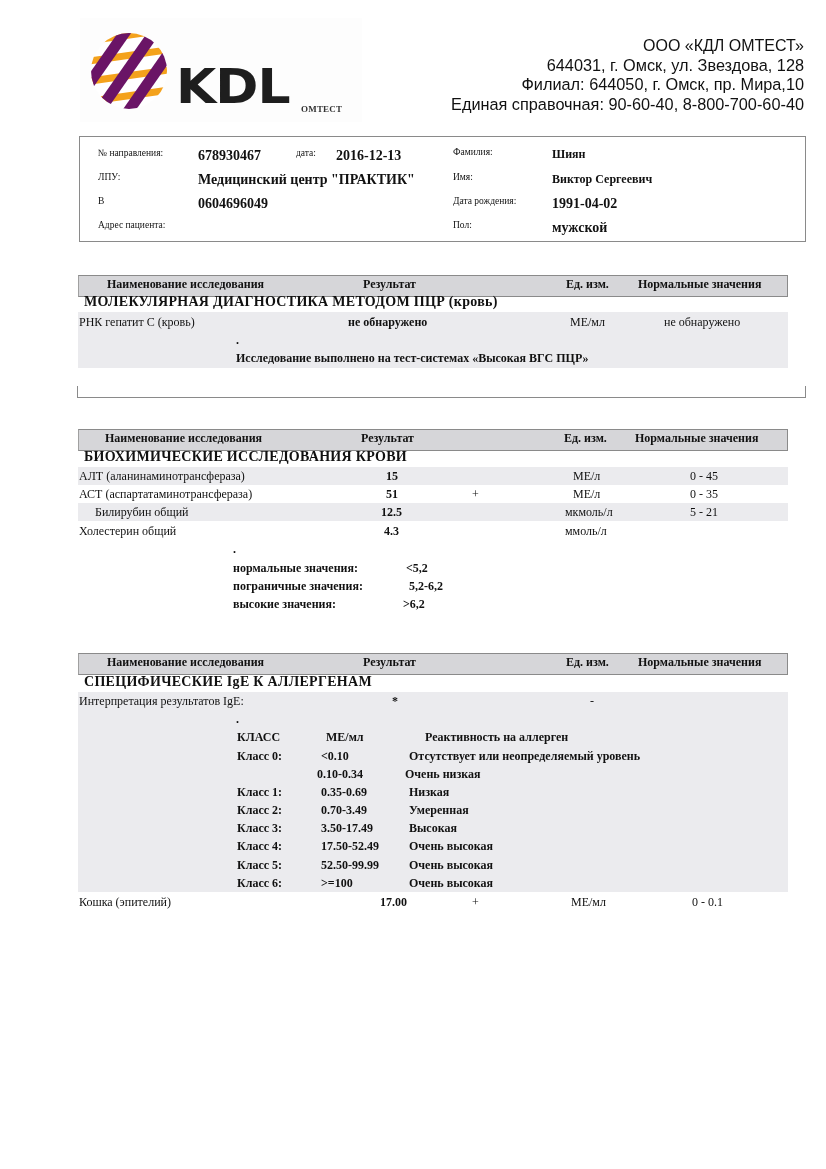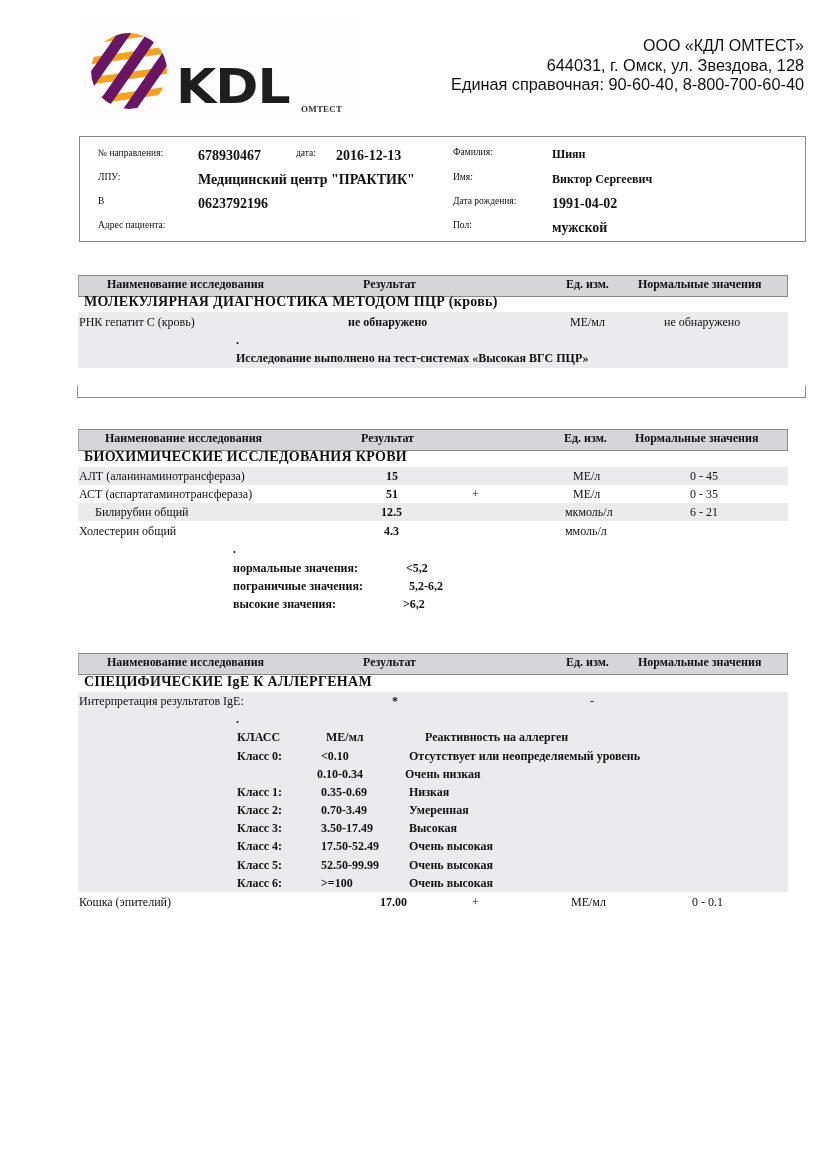--- a/index.html
+++ b/index.html
@@ -48,34 +48,35 @@
     <rect x="-40" y="34" width="160" height="11" fill="#6a1466" transform="rotate(-55 41 41)"></rect>
     <rect x="-40" y="58" width="160" height="11" fill="#6a1466" transform="rotate(-55 41 41)"></rect>
   </g>
 </svg>
 <div class="abs" id="logo-kdl">KDL</div>
 <div class="abs" id="logo-sub">OMTECT</div>
 
 <div class="abs" id="company">
   <div style="font-size:16px;">ООО «КДЛ ОМТЕСТ»</div>
   <div>644031,  г. Омск, ул. Звездова, 128</div>
+  <div>Филиал: 644050,  г. Омск, пр. Мира,10</div>
   <div>Единая справочная: 90-60-40, 8-800-700-60-40</div>
 </div>
 
 <div class="abs" id="patient-box">
   <span class="pf" style="left:18px;top:11px;">№ направления:</span>
   <span class="pv" style="left:118px;top:11px;">678930467</span>
   <span class="pf" style="left:216px;top:11px;">дата:</span>
   <span class="pv" style="left:256px;top:11px;">2016-12-13</span>
 
   <span class="pf" style="left:18px;top:35px;">ЛПУ:</span>
   <span class="pv" style="left:118px;top:35px;">Медицинский центр "ПРАКТИК"</span>
 
   <span class="pf" style="left:18px;top:59px;">В</span>
-  <span class="pv" style="left:118px;top:59px;">0623792196</span>
+  <span class="pv" style="left:118px;top:59px;">0604696049</span>
 
   <span class="pf" style="left:18px;top:83px;">Адрес пациента:</span>
   <span class="pv" style="left:118px;top:83px;"></span>
 
   <span class="pf" style="left:373px;top:10px;">Фамилия:</span>
   <span class="pv big" style="left:472px;top:10px;">Шиян</span>
   <span class="pf" style="left:373px;top:35px;">Имя:</span>
   <span class="pv big" style="left:472px;top:35px;">Виктор Сергеевич</span>
   <span class="pf" style="left:373px;top:59px;">Дата рождения:</span>
   <span class="pv" style="left:472px;top:59px;">1991-04-02</span>
@@ -118,21 +119,21 @@
 <span class="cell b" style="left:386px;top:487px;">51</span>
 <span class="cell" style="left:472px;top:487px;">+</span>
 <span class="cell" style="left:573px;top:487px;">МЕ/л</span>
 <span class="cell" style="left:690px;top:487px;">0 - 35</span>
 
 <div class="shade" style="top:503px;height:18px;"></div>
 <span class="cell" style="left:79px;top:505px;margin-left:16px;">Билирубин общий</span>
 <span class="cell b" style="left:381px;top:505px;">12.5</span>
 <span class="cell" style="left:472px;top:505px;"></span>
 <span class="cell" style="left:565px;top:505px;">мкмоль/л</span>
-<span class="cell" style="left:690px;top:505px;">6 - 21</span>
+<span class="cell" style="left:690px;top:505px;">5 - 21</span>
 
 <span class="cell" style="left:79px;top:524px;">Холестерин общий</span>
 <span class="cell b" style="left:384px;top:524px;">4.3</span>
 <span class="cell" style="left:472px;top:524px;"></span>
 <span class="cell" style="left:565px;top:524px;">ммоль/л</span>
 <span class="cell" style="left:690px;top:524px;"></span>
 
 <span class="note" style="left:233px;top:542px;">.</span>
 <span class="note" style="left:233px;top:561px;">нормальные значения:</span>
 <span class="note" style="left:406px;top:561px;">&lt;5,2</span>

